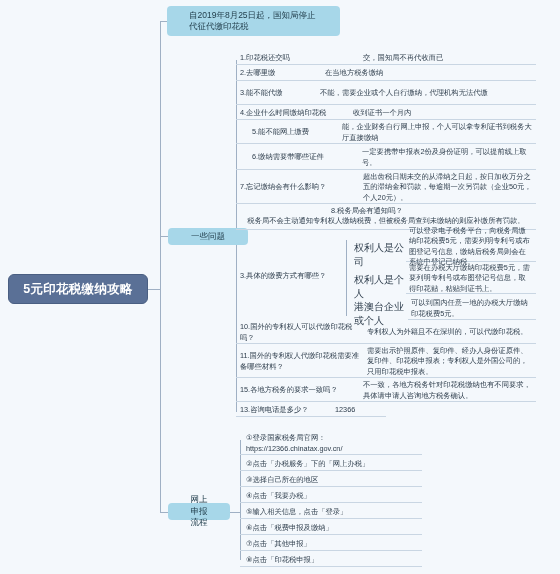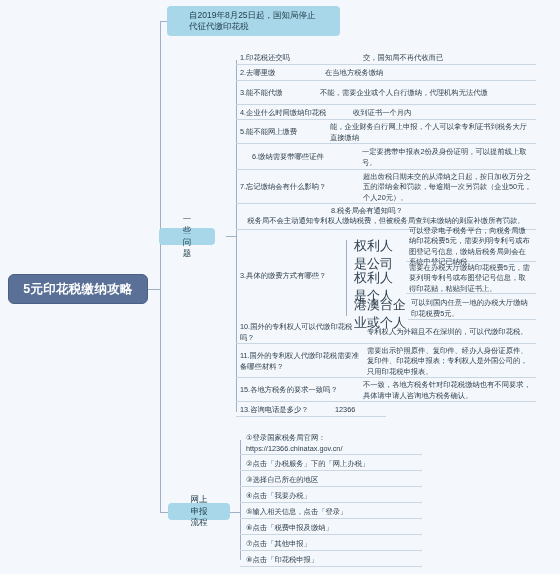--- a/index.html
+++ b/index.html
@@ -41,21 +41,21 @@
     border-radius:4px;
     color:#24414f;
     font-size:8.5px;
     display:flex;align-items:center;justify-content:center;
     text-align:center;
     line-height:1.35;
     box-sizing:border-box;
     padding:3px 22px;
   }
   #pill-policy{left:167px;top:6px;width:173px;min-height:30px;justify-content:flex-start;text-align:left;}
-  #pill-issues{left:159px;top:228px;width:56px;height:17px;}
+  #pill-issues{left:168px;top:228px;width:80px;height:17px;}
   #pill-flow{left:168px;top:503px;width:62px;height:17px;}
 
   
   .row{
     position:absolute;
     box-sizing:border-box;
     border-bottom:1px solid #c9d6e3;
     font-size:7.3px;
     line-height:1.42;
     color:#31404f;
@@ -83,21 +83,21 @@
     font-size:7.3px;
     line-height:1.45;
     color:#31404f;
     padding:2px 4px 1px 6px;
     display:flex;align-items:center;
   }
 
   .sublabel{
     position:absolute;
     box-sizing:border-box;
-    font-size:13px;
+    font-size:10px;
     color:#31404f;
     display:flex;align-items:center;
     padding-left:4px;
   }
   .subans{
     position:absolute;
     box-sizing:border-box;
     border-bottom:1px solid #c9d6e3;
     font-size:7.3px;
     line-height:1.42;
@@ -144,21 +144,21 @@
     <span class="q" style="width:75px;">3.能不能代缴</span>
     <span class="a">不能，需要企业或个人自行缴纳，代理机构无法代缴</span>
   </div>
 
   <div class="row qa" style="left:236px;top:107px;width:300px;height:13px;">
     <span class="q" style="width:108px;">4.企业什么时间缴纳印花税</span>
     <span class="a">收到证书一个月内</span>
   </div>
 
   <div class="row qa" style="left:236px;top:122px;width:300px;height:22px;">
-    <span class="q" style="width:85px;">5.能不能网上缴费</span>
+    <span class="q" style="width:85px;margin-left:12px;">5.能不能网上缴费</span>
     <span class="a">能，企业财务自行网上申报，个人可以拿专利证书到税务大厅直接缴纳</span>
   </div>
 
   <div class="row qa" style="left:236px;top:146px;width:300px;height:24px;">
     <span class="q" style="width:105px;margin-left:12px;">6.缴纳需要带哪些证件</span>
     <span class="a">一定要携带申报表2份及身份证明，可以提前线上取号。</span>
   </div>
 
   <div class="row qa" style="left:236px;top:172px;width:300px;height:32px;">
     <span class="q" style="width:118px;">7.忘记缴纳会有什么影响？</span>

